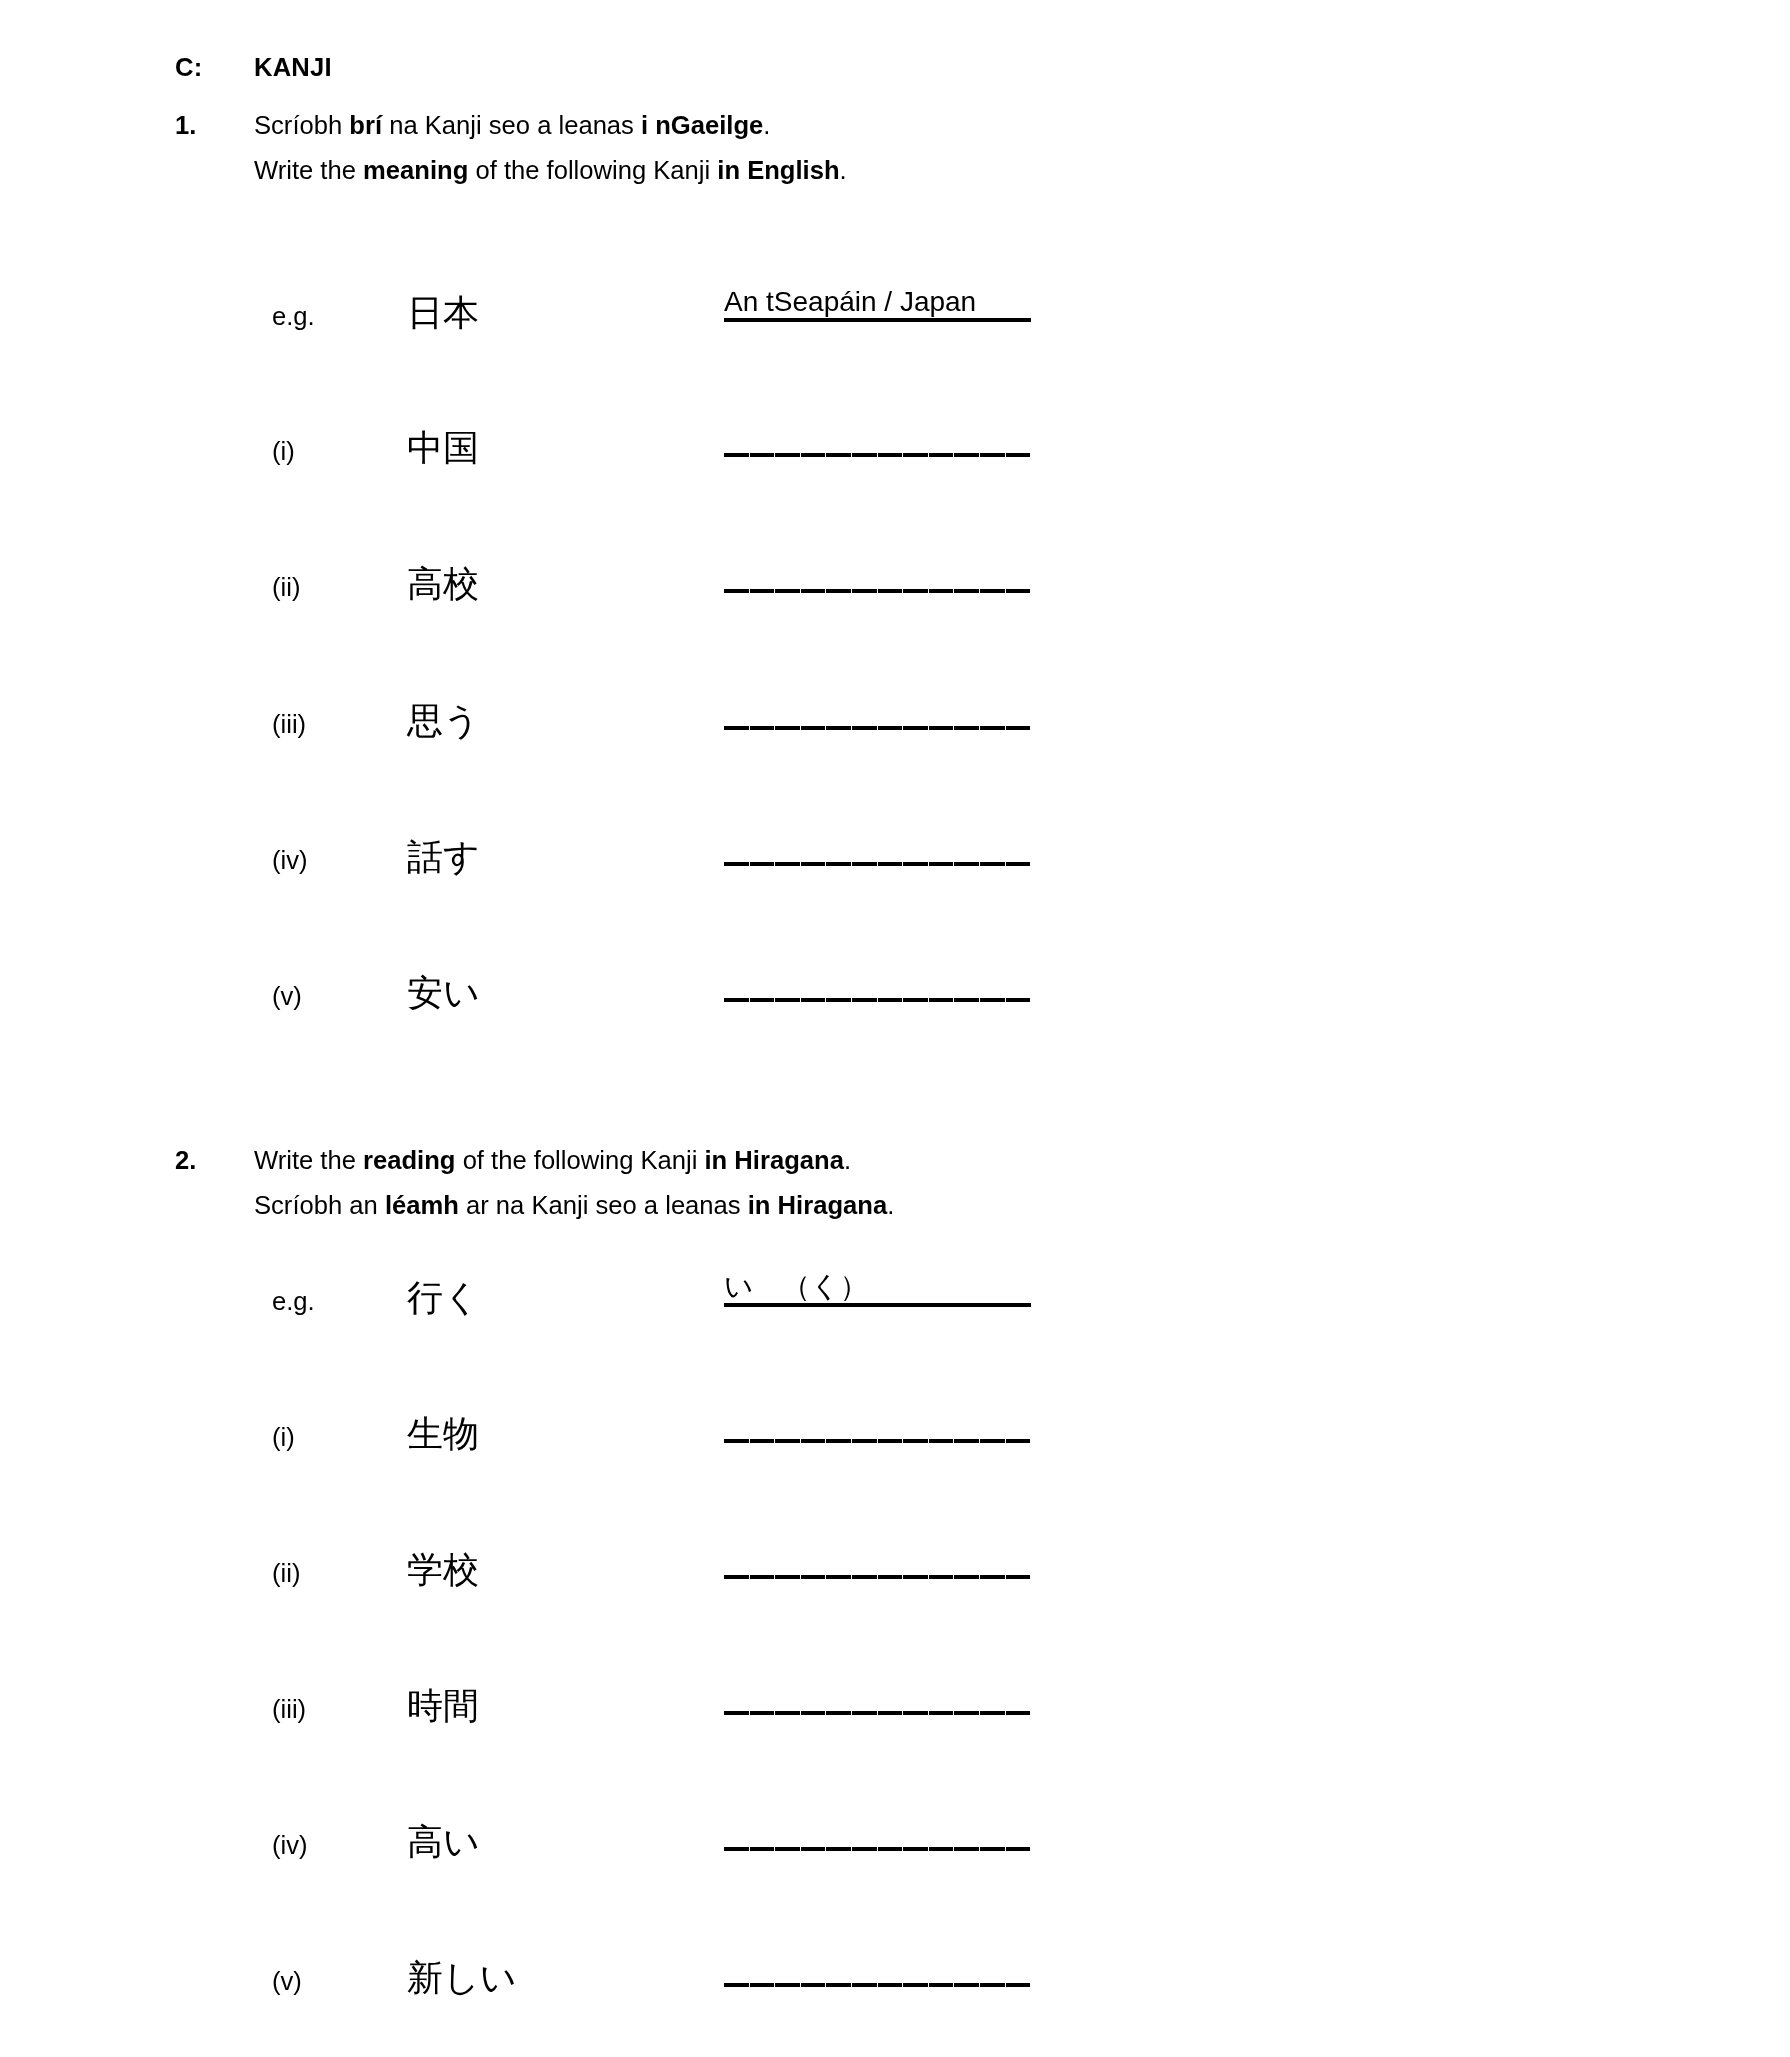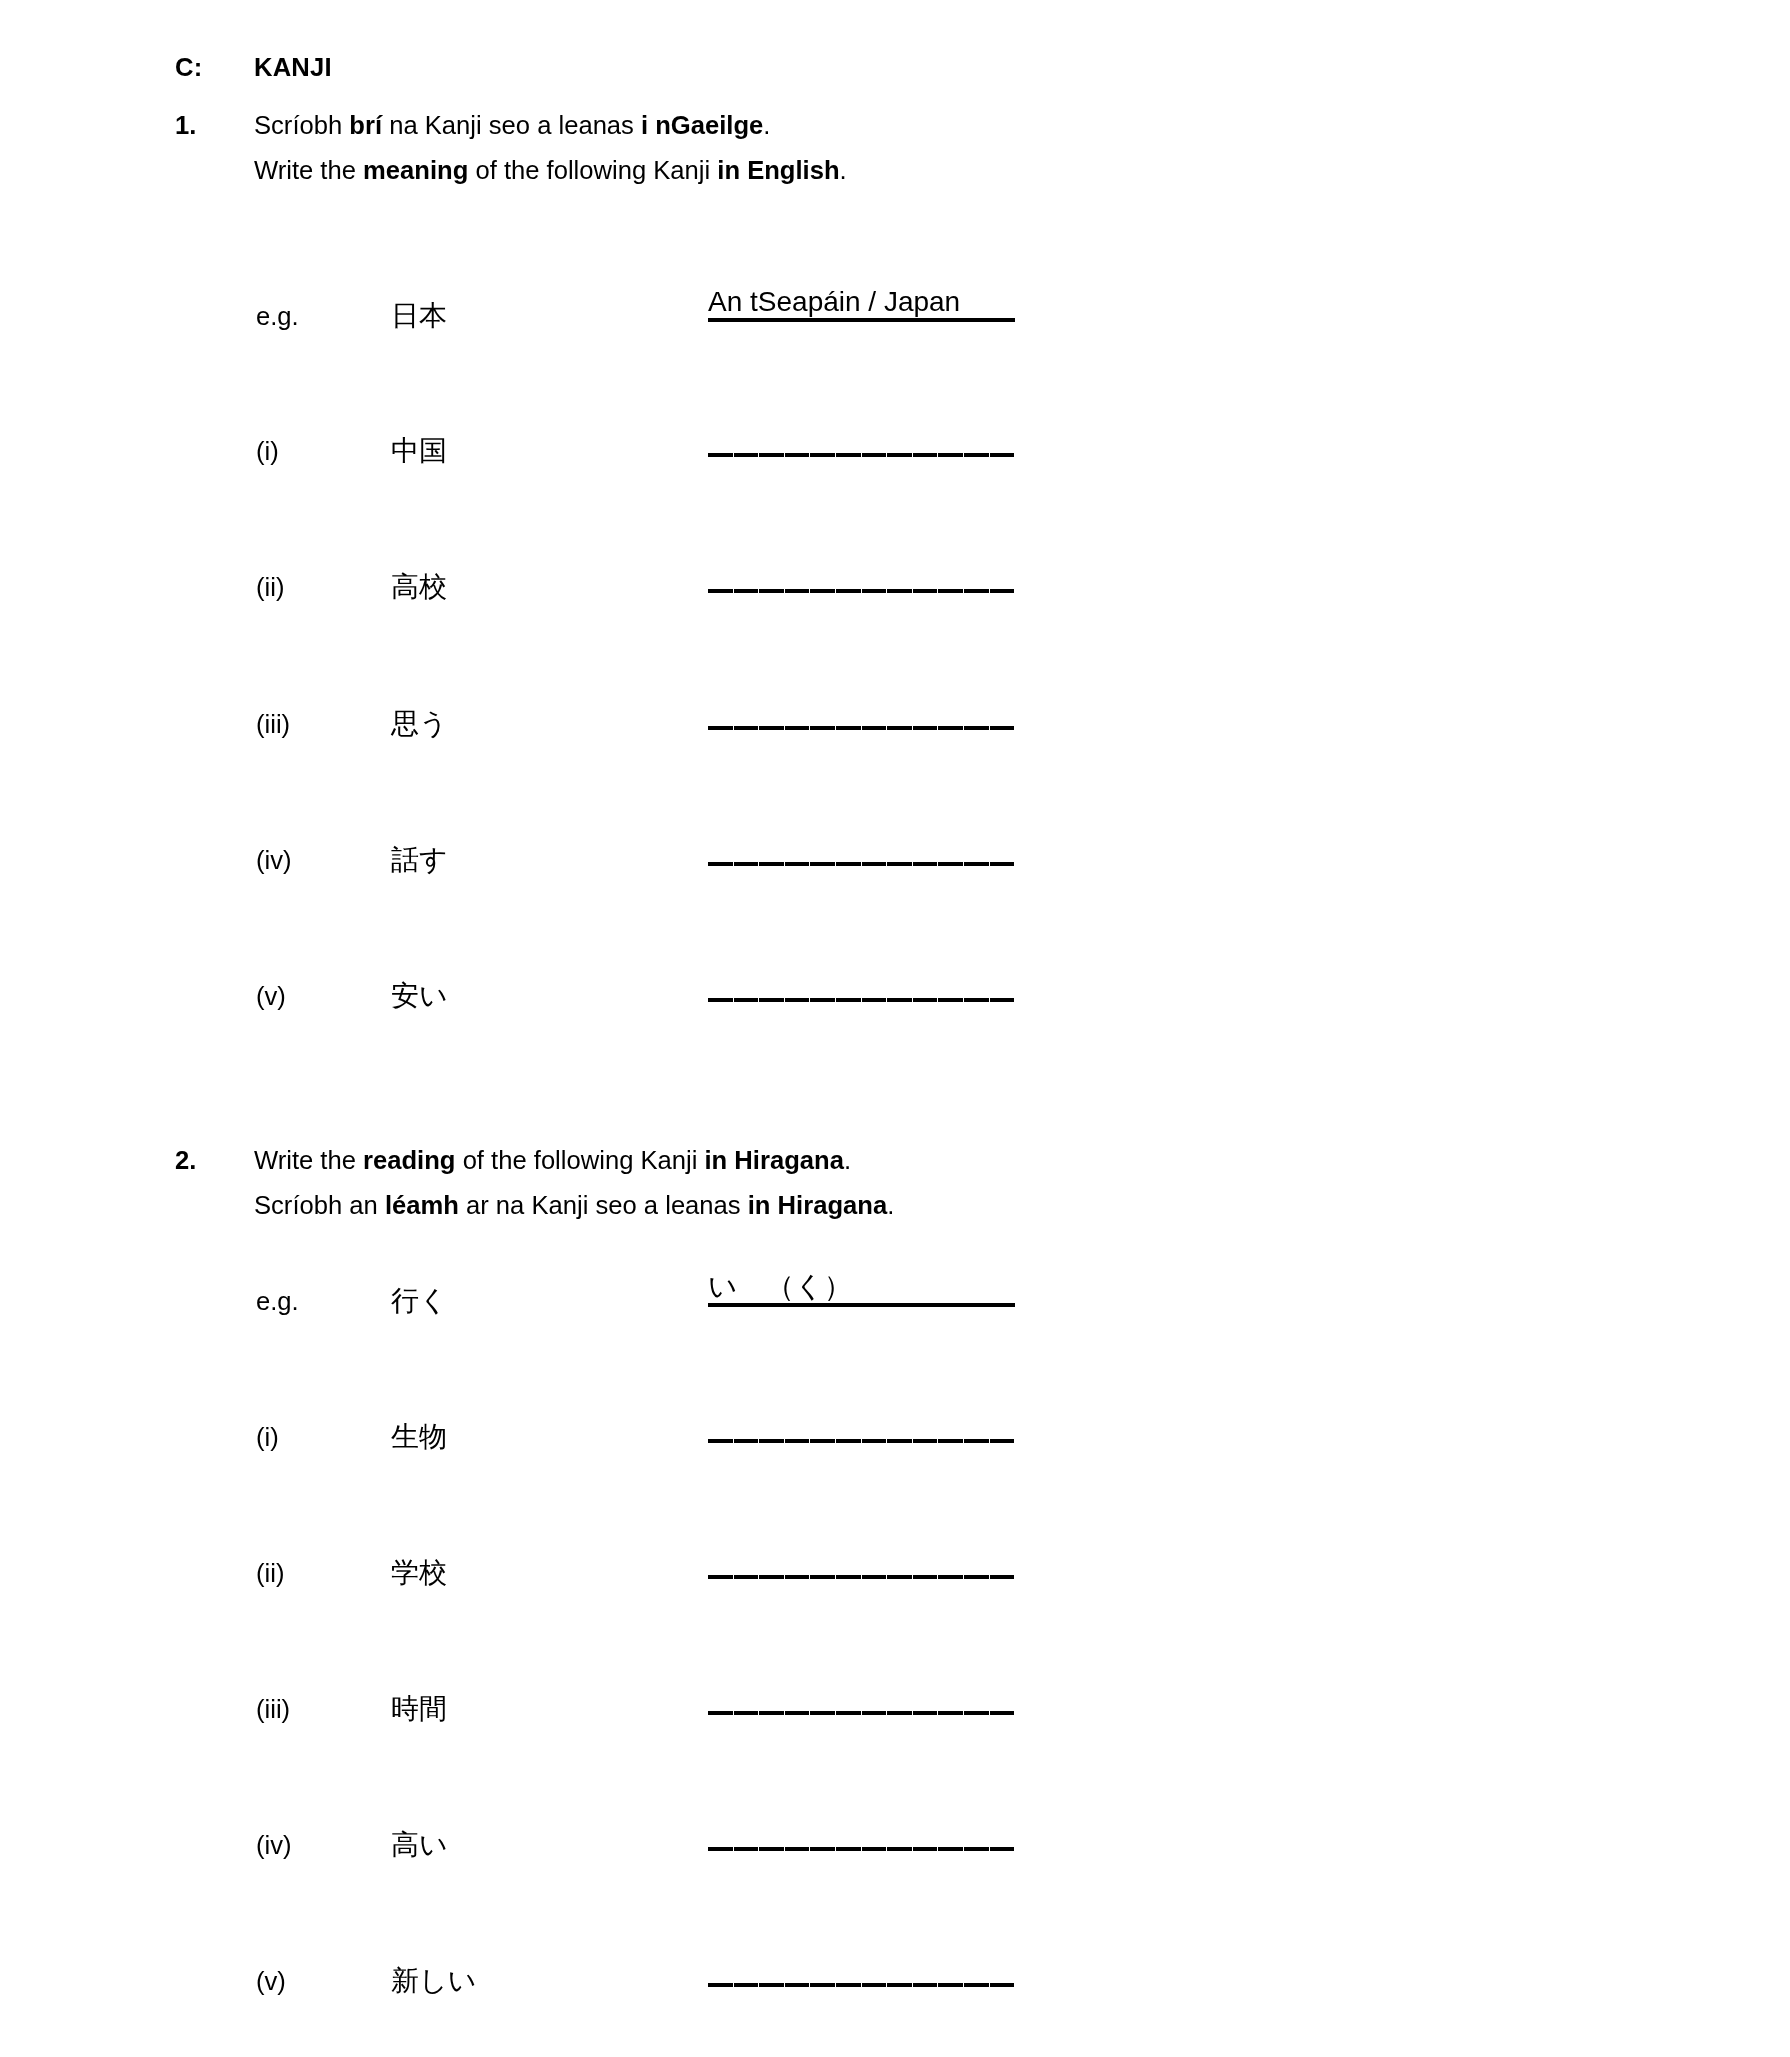--- a/index.html
+++ b/index.html
@@ -57,36 +57,36 @@
     font-size: 25.6px;
     line-height: 45px;
     white-space: nowrap;
   }
   .q-text .line { display: block; }
   .q-text b { font-weight: bold; margin-top: 37px; }
 
   
   .item-row {
     position: absolute;
-    left: 256px;
+    left: 272px;
     display: flex;
     align-items: baseline;
     height: 59px;
   }
   .item-label {
     width: 135px;
     flex: 0 0 135px;
     font-size: 25.6px;
     line-height: 59px;
   }
   .item-kanji {
     width: 317px;
     flex: 0 0 317px;
     font-family: Liberation Serif, serif;
-    font-size: 28px;
+    font-size: 36px;
     line-height: 59px;
     white-space: nowrap;
   }
   .answer-slot {
     position: relative;
     width: 307px;
     flex: 0 0 307px;
     height: 59px;
   }
   .answer-slot .answer-text {

